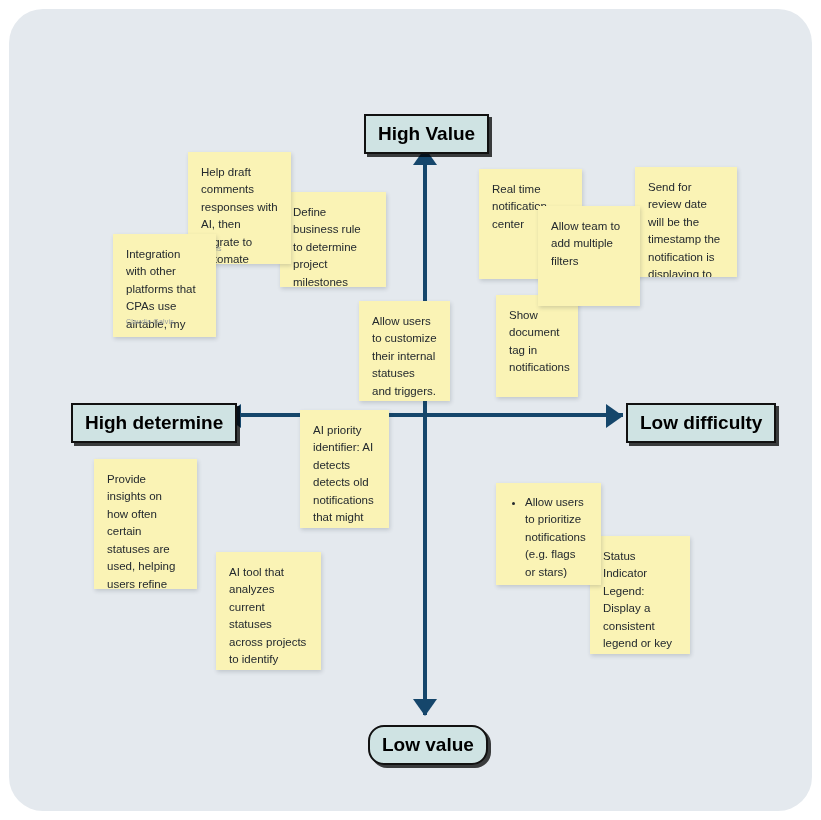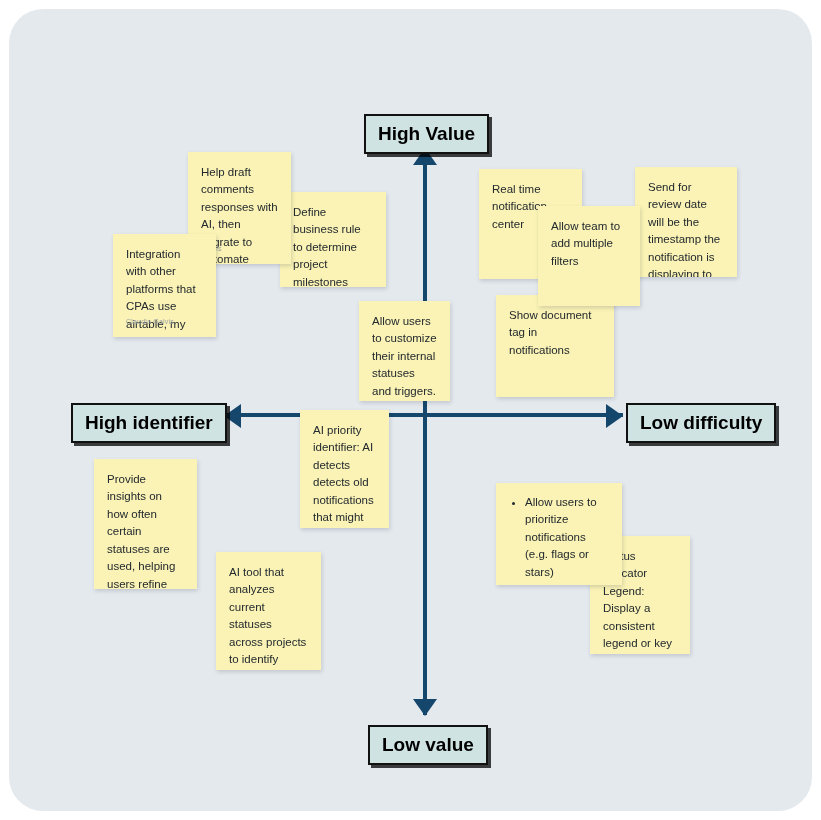--- a/index.html
+++ b/index.html
@@ -82,21 +82,21 @@
     box-shadow: 3px 3px 0 rgba(0,0,0,0.75);
     color: #000000;
     font-weight: bold;
     font-size: 19px;
     line-height: 1;
     padding: 8px 12px 9px 12px;
     white-space: nowrap;
     font-family: "Liberation Sans", sans-serif;
   }
   .chip-high-value { left: 355px; top: 85px; margin-top: 20px; }
-  .chip-low-value  { left: 359px; top: 716px; }
+  .chip-low-value  { left: 359px; top: 716px; border-radius: 16px; }
   .chip-high-diff  { left: 62px;  top: 394px; }
   .chip-low-diff   { left: 617px; top: 394px; }
 
   
   .note {
     position: absolute;
     background: #faf3b5;
     box-shadow: 1px 2px 4px rgba(40,50,60,0.18);
     color: #23292e;
     font-size: 11.5px;
@@ -129,21 +129,21 @@
 
     <div class="axis-v"></div>
     <div class="axis-h"></div>
     <div class="arrowhead arrow-up"></div>
     <div class="arrowhead arrow-down"></div>
     <div class="arrowhead arrow-left"></div>
     <div class="arrowhead arrow-right"></div>
 
     <div class="chip chip-high-value">High Value</div>
     <div class="chip chip-low-value">Low value</div>
-    <div class="chip chip-high-diff">High identifier</div>
+    <div class="chip chip-high-diff">High determine</div>
     <div class="chip chip-low-diff">Low difficulty</div>
 
     <div class="note" style="left:179px; top:143px; width:103px; height:112px; z-index:3;">
       <p>Help draft comments responses with AI, then migrate to automate responses</p>
       <span class="author">Galvis</span>
     </div>
 
     <div class="note" style="left:271px; top:183px; width:106px; height:95px; z-index:2;">
       <p>Define business rule to determine project milestones</p>
 
@@ -163,37 +163,37 @@
     </div>
 
     <div class="note" style="left:626px; top:158px; width:102px; height:110px; z-index:2;">
       <p>Send for review date will be the timestamp the notification is displaying to adjust to the FIFO approach</p>
     </div>
 
     <div class="note" style="left:350px; top:292px; width:91px; height:100px; z-index:3;">
       <p>Allow users to customize their internal statuses and triggers.</p>
     </div>
 
-    <div class="note" style="left:487px; top:286px; width:118px; height:102px; z-index:2;">
+    <div class="note" style="left:487px; top:286px; width:82px; height:102px; z-index:2;">
       <p>Show document tag in notifications</p>
     </div>
 
     <div class="note" style="left:291px; top:401px; width:89px; height:118px; z-index:4;">
       <p>AI priority identifier: AI detects detects old notifications that might be relevant and you haven't read them, and display them on top with a label</p>
     </div>
 
     <div class="note" style="left:85px; top:450px; width:103px; height:130px; z-index:2;">
       <p>Provide insights on how often certain statuses are used, helping users refine their workflow by identifying which statuses are most helpful or where bottlenecks occur.</p>
     </div>
 
     <div class="note" style="left:207px; top:543px; width:105px; height:118px; z-index:2;">
       <p>AI tool that analyzes current statuses across projects to identify inconsistencies and offers suggestions to streamline status naming.</p>
     </div>
 
-    <div class="note" style="left:487px; top:474px; width:126px; height:102px; z-index:3; padding-top:8px;">
+    <div class="note" style="left:487px; top:474px; width:105px; height:102px; z-index:3; padding-top:8px;">
       <ul style="margin-top:3px;">
         <li>Allow users to prioritize notifications (e.g. flags or stars)</li>
         <li>Add filter priority</li>
       </ul>
     </div>
 
     <div class="note" style="left:581px; top:527px; width:100px; height:118px; z-index:2;">
       <p>Status Indicator Legend: Display a consistent legend or key in the UI that explains the meaning of each status, ensuring clarity for all team members.</p>
     </div>
 

